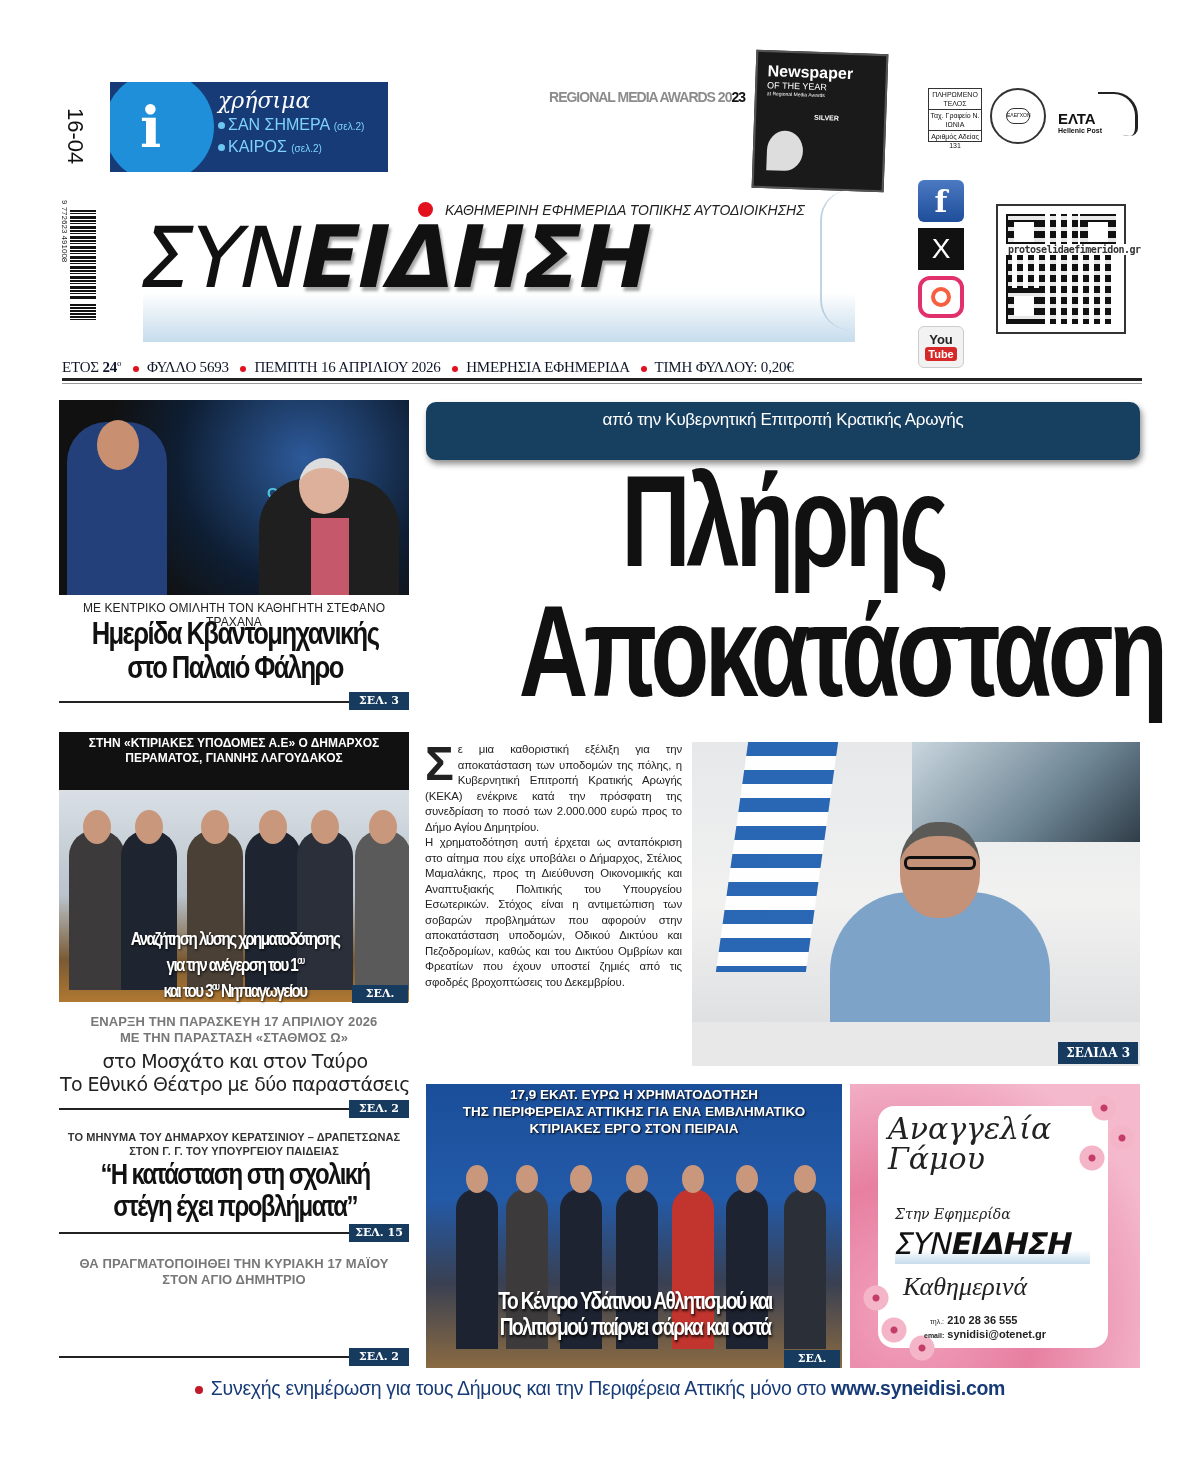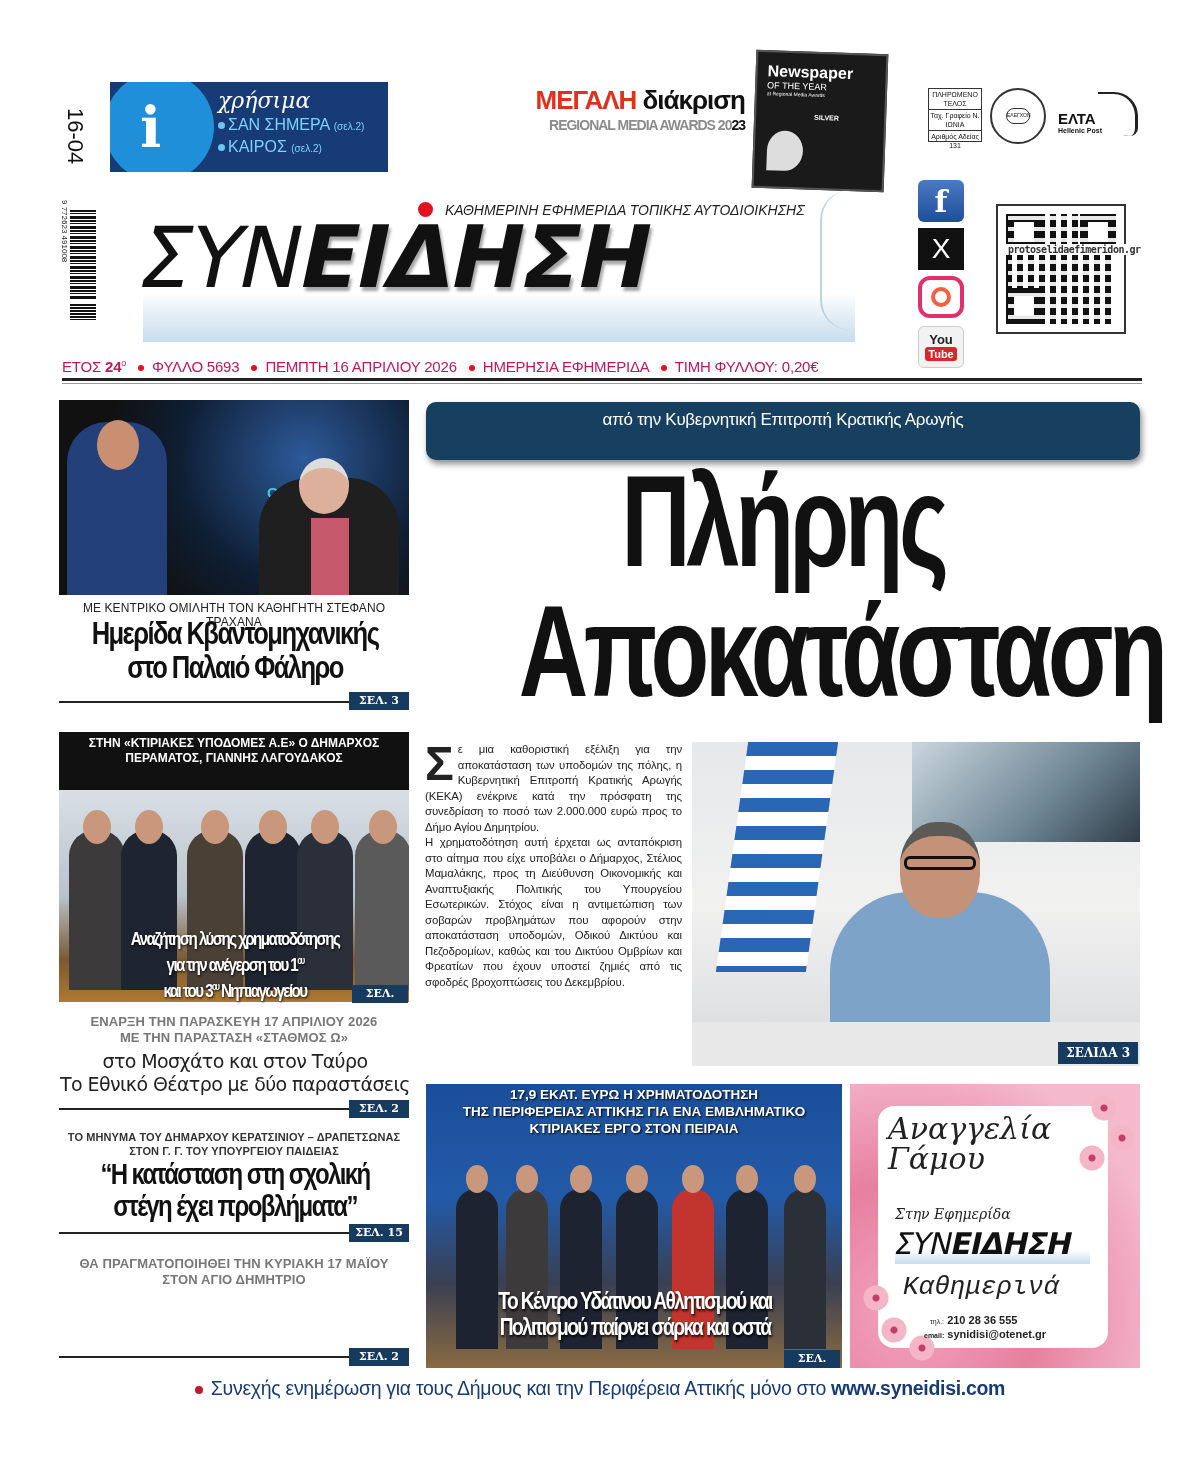--- a/index.html
+++ b/index.html
@@ -72,21 +72,21 @@
       linear-gradient(#fff,#fff) 8px 82px/20px 20px no-repeat,
       linear-gradient(#111,#111) 0 74px/36px 36px no-repeat,
       linear-gradient(#fff,#fff) 82px 8px/20px 20px no-repeat,
       linear-gradient(#111,#111) 74px 0/36px 36px no-repeat,
       repeating-linear-gradient(90deg, #111 0 6px, #fff 6px 11px),
       #fff; background-blend-mode: normal; }
   .qr .grid-mask { position: absolute; left: 10px; top: 10px; width: 110px; height: 110px;
     background: repeating-linear-gradient(0deg, transparent 0 7px, rgba(255,255,255,0.9) 7px 11px); }
   .qr .label { position: absolute; left: 8px; top: 38px; background: #fff; font-size: 10px; font-weight: bold; color: #333; padding: 0 2px; font-family: "DejaVu Sans Mono", monospace; letter-spacing: -0.5px; }
 
-  .issue-line { left: 62px; top: 358px; font-size: 15px; color: #be185d; letter-spacing: -0.2px; white-space: nowrap; }
+  .issue-line { left: 62px; top: 358px; font-size: 15px; color: #0f172a; letter-spacing: -0.2px; white-space: nowrap; font-family: Liberation Serif, serif; }
   .issue-line b { font-weight: bold; }
   .issue-line .sep { display: inline-block; width: 6px; height: 6px; border-radius: 50%; background: #e3101e; margin: 0 8px; vertical-align: middle; }
   .rule-top { left: 62px; top: 378px; width: 1080px; height: 3px; background: #222; }
   .rule-top2 { left: 62px; top: 383px; width: 1080px; height: 1px; background: #999; }
 
   
   .photo { background-size: cover; overflow: hidden; }
   .photo1 { left: 59px; top: 400px; width: 350px; height: 195px;
     background: radial-gradient(circle at 70% 30%, #2d5a9a 0, #0e1e33 45%, #111 70%), #111; }
   .photo1 .person-a { position: absolute; left: 8px; top: 22px; width: 100px; height: 175px; background: #24407a; border-radius: 40px 40px 0 0; }
@@ -161,21 +161,21 @@
 
   
   .ad { left: 850px; top: 1084px; width: 290px; height: 284px; background: radial-gradient(circle at 20% 80%, #f2a3be, #e77fa1 40%, #f4b9cd 80%); overflow: hidden; }
   .ad .card { position: absolute; left: 28px; top: 22px; width: 230px; height: 242px; background: #fff; border-radius: 16px; }
   .ad .flower { position: absolute; width: 28px; height: 28px; border-radius: 50%; background: radial-gradient(circle, #c43d6a 0 3px, #f5b5c9 4px 12px, transparent 13px); }
   .ad-t1 { left: 888px; top: 1114px; font-family: "DejaVu Serif", serif; font-style: italic; font-size: 30px; line-height: 30px; color: #222; }
   .ad-t2 { left: 895px; top: 1206px; font-family: "DejaVu Serif", serif; font-style: italic; font-size: 14px; color: #222; }
   .ad-logo { left: 895px; top: 1226px; font-size: 30px; font-weight: bold; transform: skewX(-12deg); letter-spacing: -1px; font-family: "DejaVu Sans", sans-serif; }
   .ad-logo .light { font-weight: normal; }
   .ad-logo-bg { left: 895px; top: 1250px; width: 195px; height: 14px; background: linear-gradient(180deg, #fff, #c6dcec); }
-  .ad-t3 { left: 903px; top: 1272px; font-family: Liberation Mono, monospace; font-style: italic; font-size: 26px; color: #222; }
+  .ad-t3 { left: 903px; top: 1272px; font-family: Liberation Serif, serif; font-style: italic; font-size: 26px; color: #222; }
   .ad-t4 { left: 930px; top: 1314px; font-size: 11px; font-weight: bold; color: #222; }
   .ad-t4 small { font-size: 7px; font-weight: normal; }
   .ad-t5 { left: 924px; top: 1328px; font-size: 11px; font-weight: bold; color: #222; }
   .ad-t5 small { font-size: 7px; }
 
   
   .footer { left: 60px; top: 1377px; width: 1080px; text-align: center; font-size: 19.5px; color: #173b77; letter-spacing: -0.3px; white-space: nowrap; }
   .footer .dot { display: inline-block; width: 8px; height: 8px; border-radius: 50%; background: #c2182a; margin-right: 8px; vertical-align: middle; }
   .footer b { font-weight: bold; }
 </style>
@@ -197,21 +197,20 @@
   <div class="title">χρήσιμα</div>
   <div class="item" style="top:34px">
     <span class="dot"></span><span>ΣΑΝ ΣΗΜΕΡΑ</span> <small>(σελ.2)</small>
   </div>
   <div class="item" style="top:56px">
     <span class="dot"></span><span>ΚΑΙΡΟΣ</span> <small>(σελ.2)</small>
   </div>
 </div>
 
 <div class="abs award-text">
-  <div class="l1"><span class="red">ΜΕΓΑΛΗ</span><span> διάκριση</span></div>
   <div class="l3"><span>REGIONAL MEDIA AWARDS 20</span><b>23</b></div>
 </div>
 <div class="abs award-plaque">
   <div class="p1">Newspaper</div>
   <div class="p2">OF THE YEAR</div>
   <div class="p3">at Regional Media Awards</div>
   <div class="pin"></div>
   <div class="p4">SILVER</div>
 </div>
 

